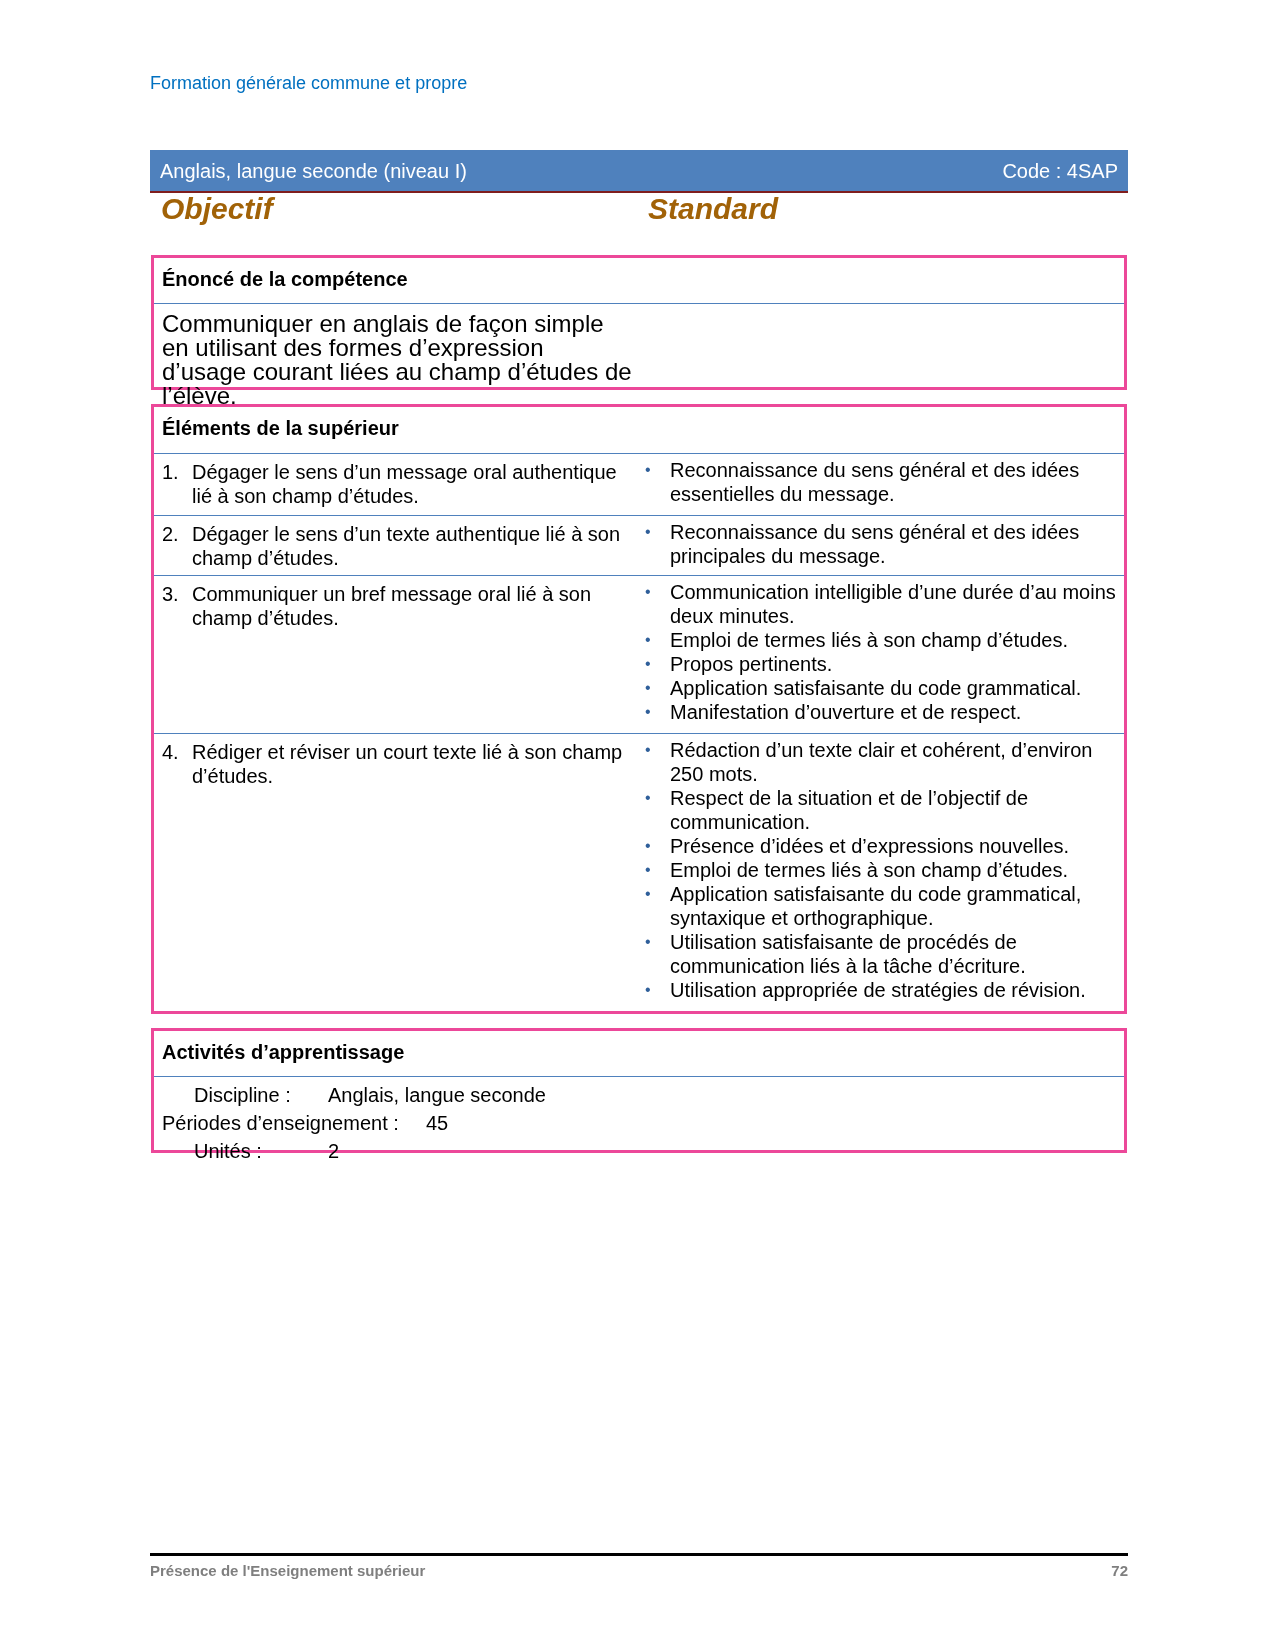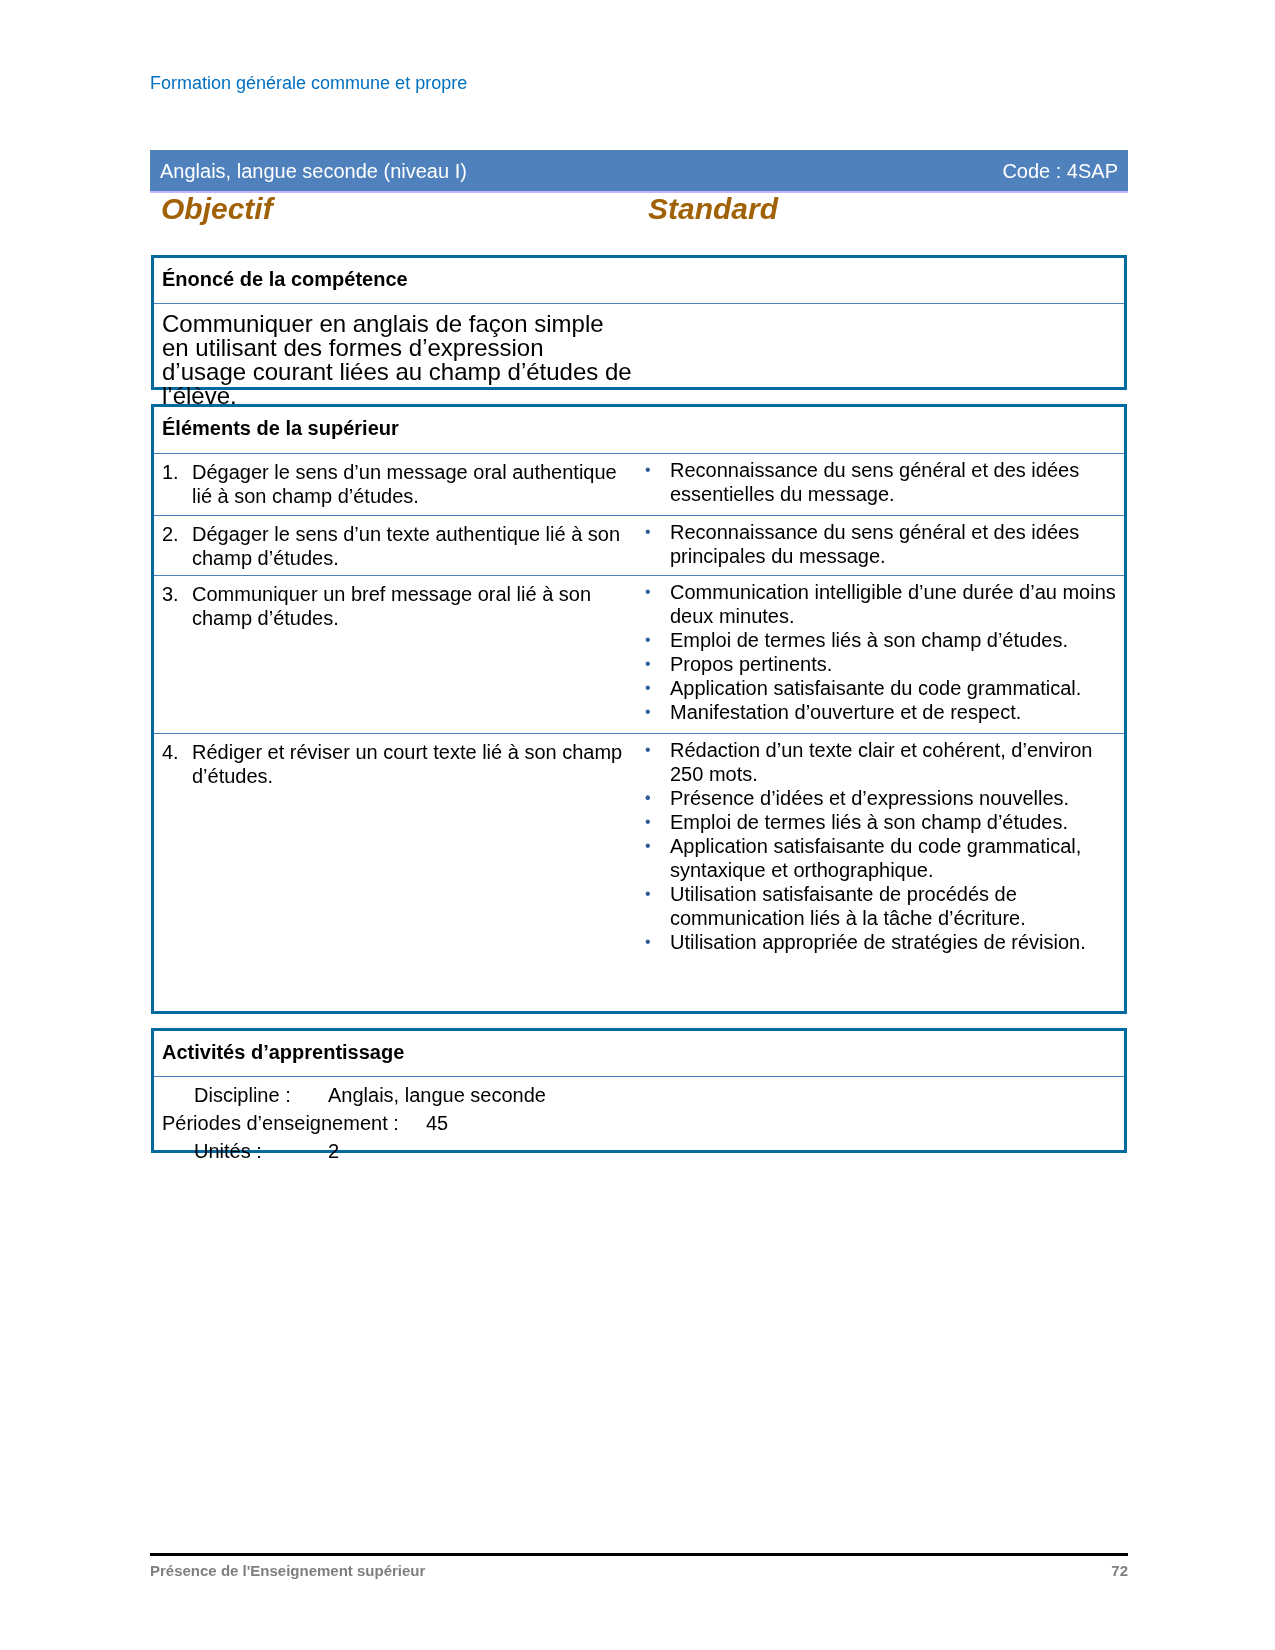--- a/index.html
+++ b/index.html
@@ -1,24 +1,24 @@
 <!DOCTYPE html>
 <html><head>
 <meta charset="utf-8">
 <style>
   html, body { margin:0; padding:0; background:#ffffff; }
   body { width:1275px; height:1650px; position:relative; font-family:"Liberation Sans", sans-serif; color:#000; overflow:hidden; }
   .running-header { position:absolute; left:150px; top:73px; font-size:18px; color:#0070c0; }
-  .course-bar { position:absolute; left:150px; top:150px; width:978px; height:43px; background:#4f81bd; color:#fff; font-size:20px; box-sizing:border-box; border-bottom:2px solid #c4b5fd; }
+  .course-bar { position:absolute; left:150px; top:150px; width:978px; height:43px; background:#4f81bd; color:#fff; font-size:20px; box-sizing:border-box; border-bottom:2px solid #7f1d1d; }
   .course-bar .title { position:absolute; left:10px; top:10px; }
   .course-bar .code { position:absolute; right:10px; top:10px; }
   .section-label { position:absolute; top:192px; font-size:30px; font-weight:bold; font-style:italic; color:#a16207; }
   .obj { left:161px; }
   .std { left:648px; }
-  .box { position:absolute; left:151px; width:976px; border:3px solid #0369a1; box-sizing:border-box; }
+  .box { position:absolute; left:151px; width:976px; border:3px solid #ec4899; box-sizing:border-box; }
   .box .hdr { font-weight:bold; font-size:20px; padding:10px 0 0 8px; box-sizing:border-box; border-bottom:1px solid #4f81bd; }
   .box1 { top:255px; height:135px; }
   .box1 .hdr { height:46px; }
   .box1 .body { font-size:24px; line-height:24px; padding:8px 8px; width:470px; }
   .box2 { top:404px; height:610px; }
   .box2 .hdrrow { display:flex; height:46px; border-bottom:1px solid #4f81bd; font-weight:bold; font-size:20px; }
   .box2 .hdrrow div { padding:10px 0 0 8px; box-sizing:border-box; }
   .c1 { width:486px; }
   .c2 { flex:1; }
   .row { display:flex; border-bottom:1px solid #4f81bd; font-size:20px; line-height:24px; box-sizing:border-box; }
@@ -101,21 +101,21 @@
         </div>
       </div>
       <div class="row r4">
         <div class="c1">
           <span class="num">4.</span>
           <span>Rédiger et réviser un court texte lié à son champ d’études.</span>
         </div>
         <div class="c2">
           <ul>
             <li><span class="bullet">•</span><span>Rédaction d’un texte clair et cohérent, d’environ 250 mots.</span></li>
-            <li><span class="bullet">•</span></li>
+            <li><span class="bullet">•</span><span>Respect de la situation et de l’objectif de communication.</span></li>
             <li><span class="bullet">•</span><span>Présence d’idées et d’expressions nouvelles.</span></li>
             <li><span class="bullet">•</span><span>Emploi de termes liés à son champ d’études.</span></li>
             <li><span class="bullet">•</span><span>Application satisfaisante du code grammatical, syntaxique et orthographique.</span></li>
             <li><span class="bullet">•</span><span>Utilisation satisfaisante de procédés de communication liés à la tâche d’écriture.</span></li>
             <li><span class="bullet">•</span><span>Utilisation appropriée de stratégies de révision.</span></li>
           </ul>
         </div>
       </div>
     </div>
 </div>

